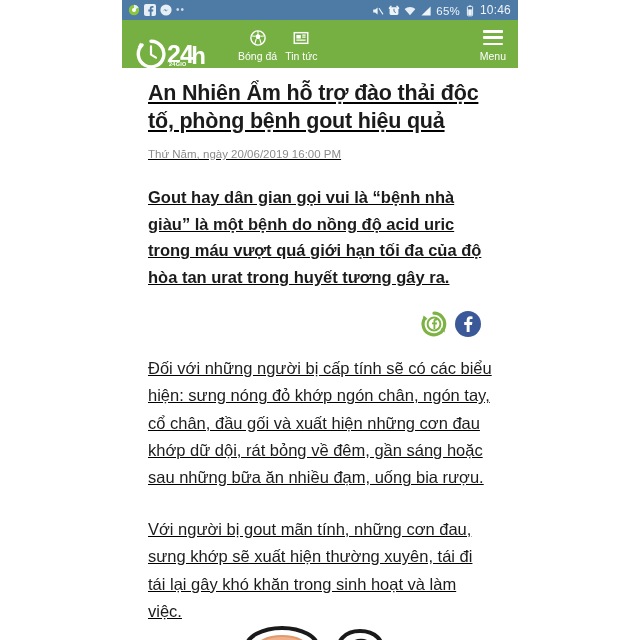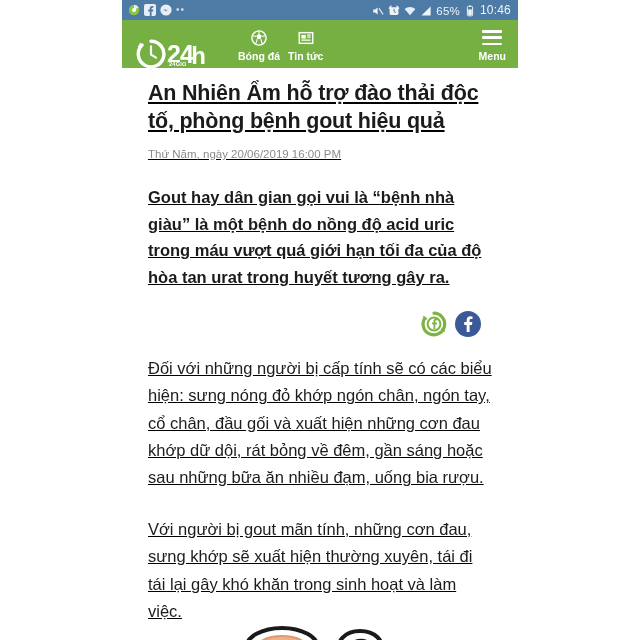--- a/index.html
+++ b/index.html
@@ -84,21 +84,20 @@
     padding: 0 1px;
   }
 
   
   .nav { display: flex; align-items: flex-start; flex: 1 1 auto; padding-left: 6px; }
   .nav-item {
     display: flex; flex-direction: column; align-items: center;
     color: #ffffff;
     padding: 3px 4px 0 4px;
     cursor: pointer;
-    font-weight: bold;
   }
   .nav-icon { height: 17px; display: flex; align-items: center; justify-content: center; }
   .nav-icon svg { display: block; }
   .nav-label {
     font-size: 10.5px;
     margin-top: 4px;
     white-space: nowrap;
     color: #ffffff;
   }
   .menu-item { margin-left: auto; padding-right: 6px; }

